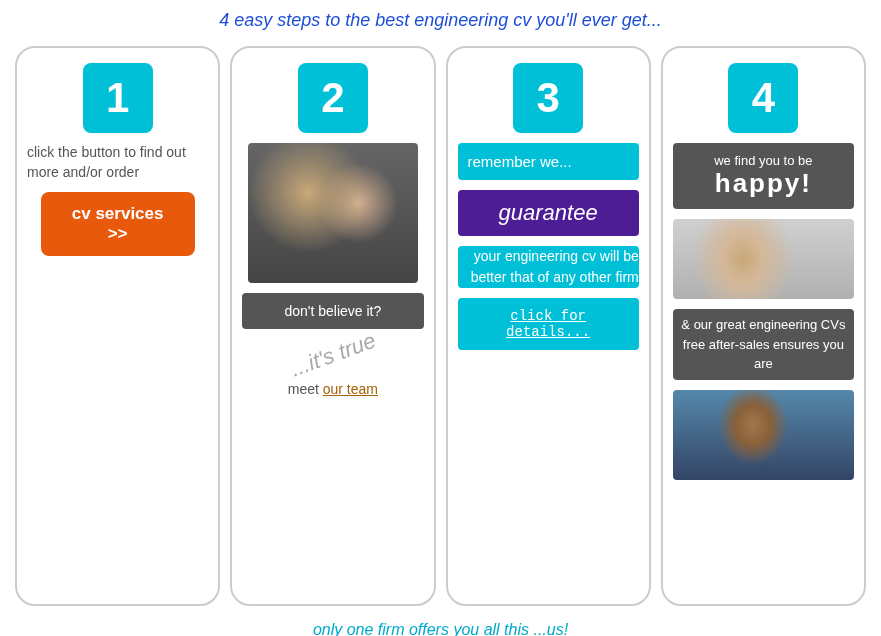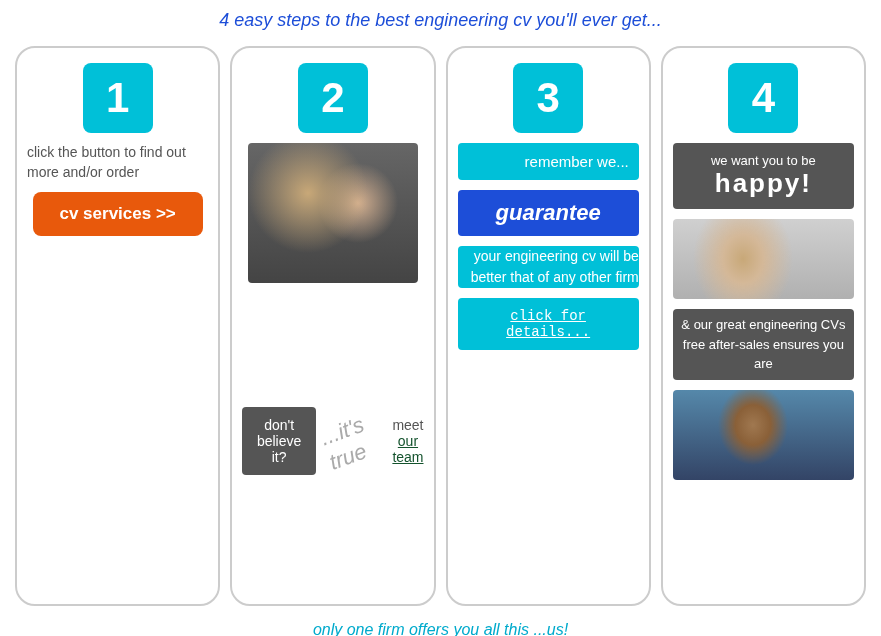--- a/index.html
+++ b/index.html
@@ -55,21 +55,21 @@
     
     .cv-button {
       background: #e8590c;
       color: white;
       font-size: 17px;
       font-weight: bold;
       border: none;
       border-radius: 8px;
       padding: 12px 20px;
       cursor: pointer;
-      width: 170px;
+      width: 154px;
       text-align: center;
     }
     
     .col2-image {
       width: 170px;
       height: 140px;
       background: linear-gradient(135deg, #8a7a6a 0%, #c0a88a 30%, #555 60%, #333 100%);
       border-radius: 4px;
       overflow: hidden;
       position: relative;
@@ -101,37 +101,37 @@
       transform: rotate(-20deg);
       display: inline-block;
       margin: 5px 0;
     }
     .meet-team {
       color: #555;
       font-size: 14px;
       text-align: center;
     }
     .meet-team a {
-      color: #14532d;
+      color: #a16207;
     }
     
     .remember-box {
       background: #00c0d8;
       color: white;
       font-size: 15px;
       width: 100%;
       padding: 10px;
-      text-align: right;
+      text-align: left;
       border-radius: 4px;
     }
     .guarantee-box {
-      background: #1d4ed8;
+      background: #4c1d95;
       color: white;
       font-size: 22px;
-      font-weight: bold;
+      font-weight: normal;
       font-style: italic;
       width: 100%;
       padding: 10px;
       text-align: center;
       border-radius: 4px;
     }
     .engineering-cv-box {
       background: #00c0d8;
       color: white;
       font-size: 14px;
@@ -218,21 +218,21 @@
     .bottom-text {
       text-align: center;
       color: #00aacc;
       font-size: 16px;
       font-style: italic;
       margin-top: 15px;
     }
     .col2-content {
       width: 100%;
       display: flex;
-      flex-direction: row;
+      flex-direction: column;
       align-items: center;
       gap: 8px;
       flex: 1;
     }
   </style>
 </head>
 <body>
 
 <div class="main-title">4 easy steps to the best engineering cv you'll ever get...</div>
 
@@ -266,21 +266,21 @@
     <div class="guarantee-box">guarantee</div>
     <div class="engineering-cv-box">your engineering cv will be better that of any other firm</div>
     <div class="click-details">
       <span style="text-decoration:underline;">click</span><span> for details...</span>
     </div>
   </div>
 
   <div class="column">
     <div class="step-number">4</div>
     <div class="happy-box">
-      <div class="we-want">we want you to be</div>
+      <div class="we-want">we find you to be</div>
       <div class="happy-text">happy!</div>
     </div>
     <div class="smile-image">
       <div class="smile-image-inner"></div>
     </div>
     <div class="after-sales-box">&amp; our great engineering CVs free after-sales ensures you are</div>
     <div class="man-image">
       <div class="man-image-inner"></div>
     </div>
   </div>

